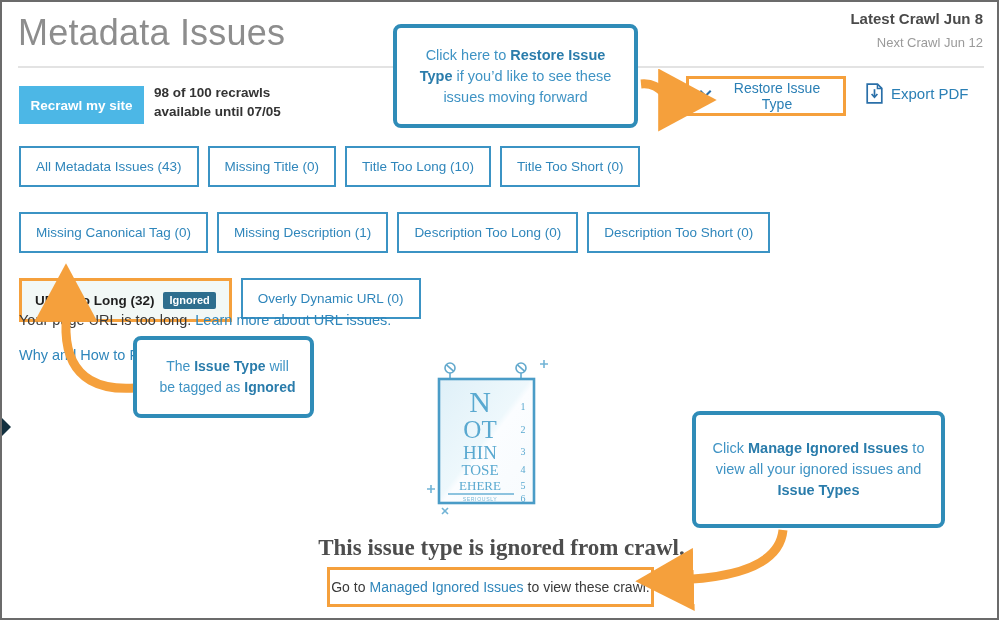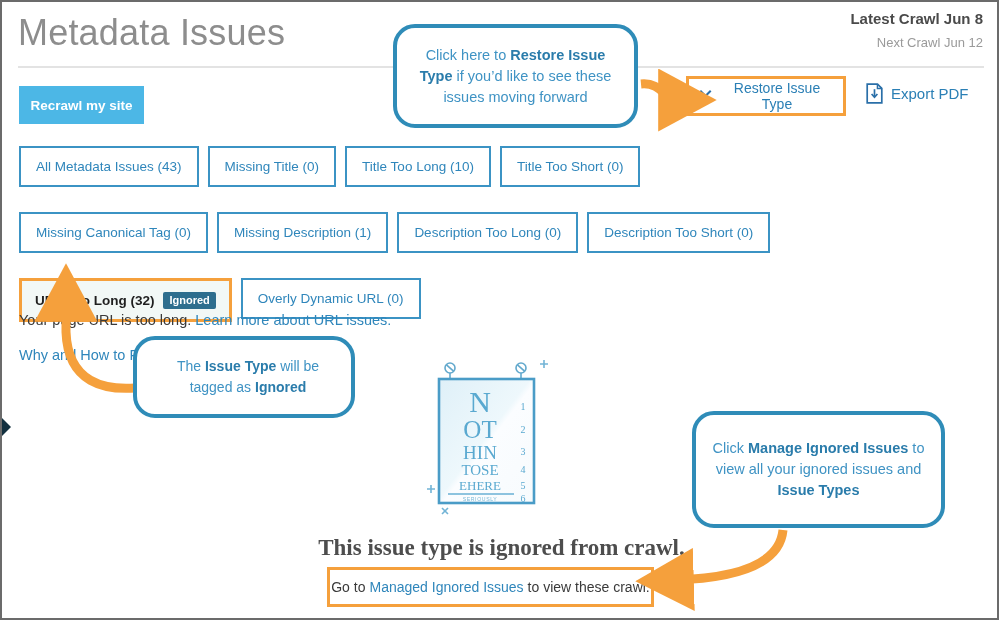--- a/index.html
+++ b/index.html
@@ -132,33 +132,33 @@
   .desc a{color:#2f86bb;text-decoration:none;}
   .whyhow{
     position:absolute;left:17px;top:345px;
     font-size:14.5px;color:#2f86bb;cursor:pointer;
   }
 
   
   .callout{
     position:absolute;
     border:4px solid #2f8cb8;
-    border-radius:22px;
+    border-radius:8px;
     background:#ffffff;
     color:#3f93c4;
     font-size:14.5px;
     line-height:21px;
     text-align:center;
     display:flex;align-items:center;justify-content:center;
     box-sizing:border-box;
     padding:6px 12px;
   }
   .callout b{color:#2a7cab;}
   #callout-restore{left:391px;top:22px;width:245px;height:104px;}
-  #callout-ignored{left:131px;top:334px;width:222px;height:82px;font-size:14px;padding-left:20px;}
+  #callout-ignored{left:131px;top:334px;width:181px;height:82px;font-size:14px;padding-left:20px;}
   #callout-manage{left:690px;top:409px;width:253px;height:117px;}
 
   
   .bottom-title{
     position:absolute;left:0;top:533px;width:999px;
     text-align:center;
     font-family:"Liberation Serif", serif;
     font-size:23px;font-weight:bold;color:#4d4d4d;
   }
   .bottom-note{
@@ -186,20 +186,24 @@
 <body>
 
 <div id="page">
 
   <div class="page-title">Metadata Issues</div>
   <div class="crawl-latest">Latest Crawl Jun 8</div>
   <div class="crawl-next">Next Crawl Jun 12</div>
   <div class="hr"></div>
 
   <button class="recrawl-btn">Recrawl my site</button>
+  <div class="recrawl-info">
+    <div>98 of 100 recrawls</div>
+    <div>available until 07/05</div>
+  </div>
 
   <div class="restore-wrap"></div>
   <button class="restore-btn">
     <span class="x-icon"></span>
     <span>Restore Issue Type</span>
   </button>
 
   <button class="export-btn">
     <span class="pdf-icon">
       <svg width="17" height="21" viewBox="0 0 17 21">

